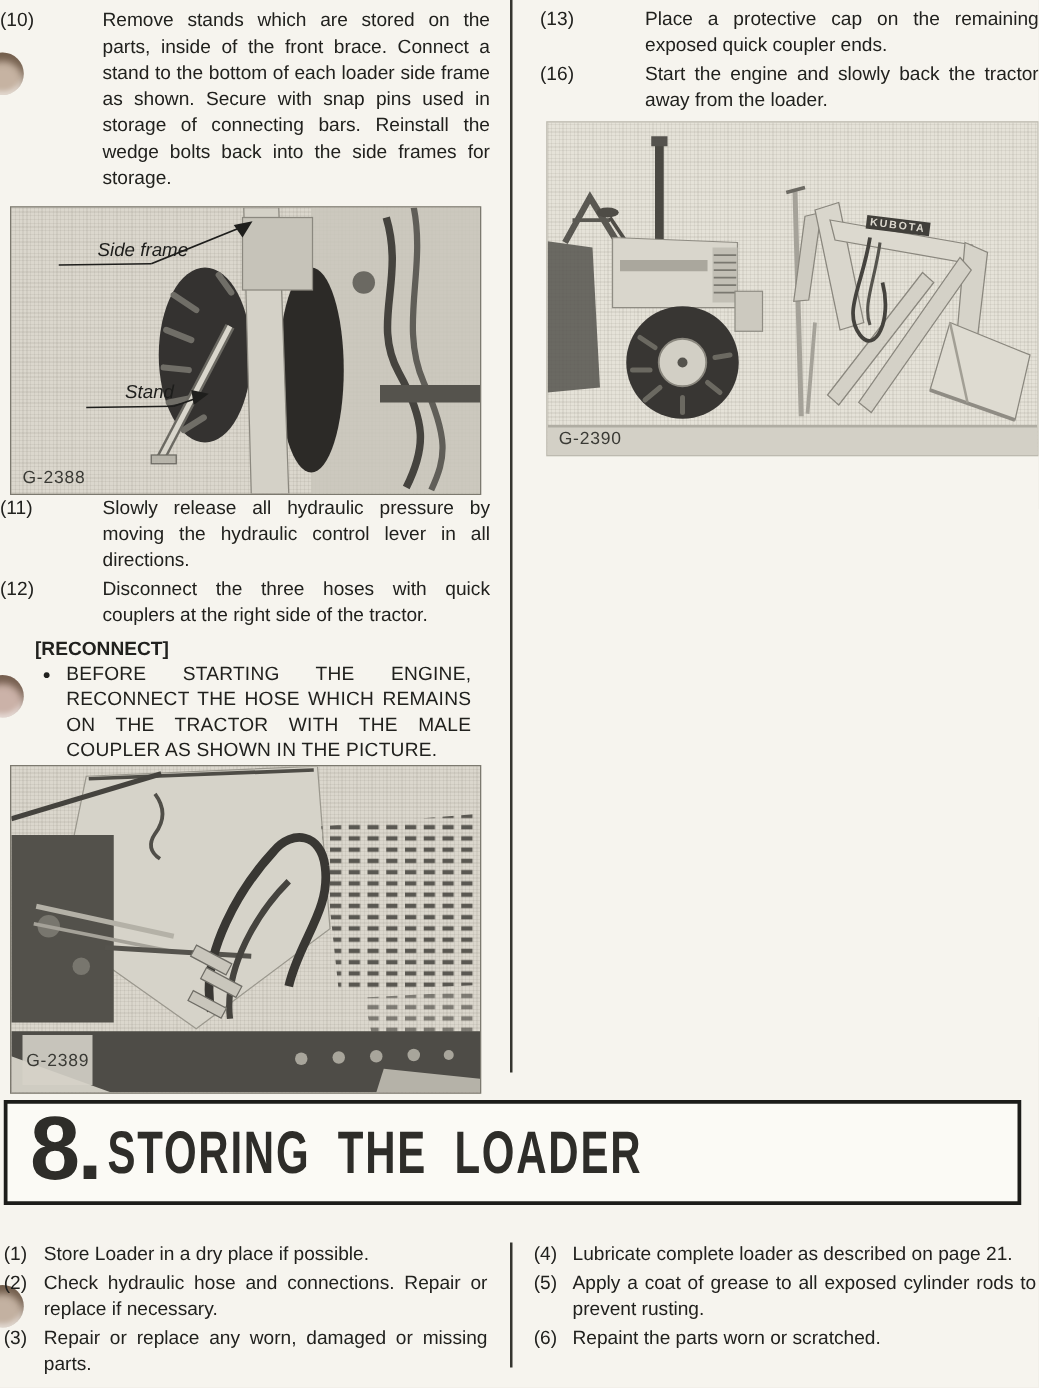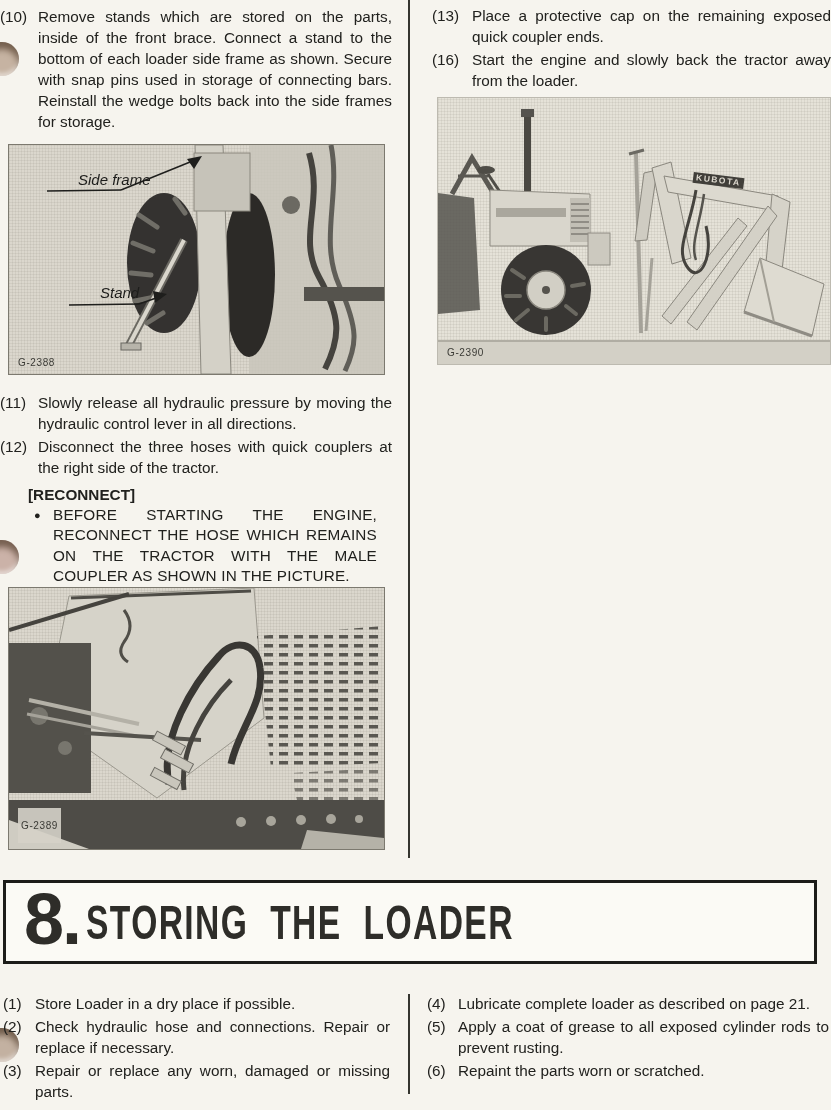--- a/index.html
+++ b/index.html
@@ -17,21 +17,21 @@
 
   
   .vrule{position:absolute;width:2px;background:#35352f;}
   .vrule.top{left:408px;top:0;height:858px;}
   .vrule.bottom{left:408px;top:994px;height:100px;}
 
   
   .proc-left{position:absolute;left:0;top:0;width:392px;}
   .proc-right{position:absolute;left:432px;top:0;width:399px;}
 
-  .pitem{display:flex;font-size:15.3px;line-height:21px;}
+  .pitem{display:flex;font-size:15.3px;line-height:21px;gap:44px;}
   .pitem .num{flex:0 0 38px;}
   .proc-right .pitem .num{flex:0 0 40px;}
   .pitem .txt{flex:1;text-align:justify;}
 
   .imp-head{font-weight:700;font-size:15.3px;line-height:21px;padding-left:28px;}
   .imp-bullet{display:flex;padding-left:34px;width:377px;box-sizing:border-box;
               font-size:15.3px;line-height:20.4px;}
   .imp-bullet .dot{flex:0 0 19px;font-size:11px;line-height:20.4px;}
   .imp-bullet .txt{flex:1;text-align:justify;letter-spacing:0.2px;}
 
@@ -39,21 +39,21 @@
   .figure{position:relative;overflow:hidden;border:1px solid #7c796f;
           background-color:#dbd7cd;
           background-image:
             repeating-linear-gradient(0deg, rgba(105,100,88,0.09) 0 1px, transparent 1px 3px),
             repeating-linear-gradient(90deg, rgba(105,100,88,0.09) 0 1px, transparent 1px 3px);}
   .figure svg{display:block;}
   .fig1{margin:12px 0 0 8px;width:375px;height:229px;}
   .fig2{margin:0 0 0 8px;width:375px;height:261px;}
   .fig3{margin:6px 0 0 5px;width:392px;height:266px;border-color:#bdbab0;
         background-color:#e5e2d8;}
-  .fig-caption{position:absolute;left:9px;bottom:6px;font-size:10px;
+  .fig-caption{position:absolute;left:9px;bottom:6px;font-size:14px;
                letter-spacing:0.6px;color:#3a3a35;}
   .fig2 .fig-caption{background:rgba(213,210,200,0.9);padding:12px 3px;}
   .fig-label{position:absolute;font-style:italic;font-size:15px;color:#1d1d1b;margin-left:31px;}
   .brand-label{position:absolute;left:255px;top:77px;font-size:8.5px;font-weight:700;
                letter-spacing:1.5px;color:#ddd9cf;background:#413f3a;line-height:11px;
                padding:0 3px;transform:rotate(7deg);}
 
   
   .heading-box{position:absolute;left:3px;top:880px;width:808px;height:78px;
                border:3px solid #1c1c19;background:#fbfaf5;
@@ -126,21 +126,21 @@
           <line x1="60" y1="160" x2="130" y2="159" stroke-width="1.4"></line>
           <line x1="130" y1="159" x2="150" y2="152" stroke-width="1.4"></line>
           <polygon points="158,149 144,146 146,158" stroke="none"></polygon>
         </g>
       </svg>
       <span class="fig-label" style="left:38px;top:26px;">Side frame</span>
       <span class="fig-label" style="left:60px;top:139px;">Stand</span>
       <span class="fig-caption">G-2388</span>
     </div>
 
-    <div class="pitem" style="margin-top:17px;">
+    <div class="pitem" style="">
       <span class="num">(11)</span>
       <span class="txt">Slowly release all hydraulic pressure by moving the hydraulic control lever in all directions.</span>
     </div>
 
     <div class="pitem" style="margin-top:2px;">
       <span class="num">(12)</span>
       <span class="txt">Disconnect the three hoses with quick couplers at the right side of the tractor.</span>
     </div>
 
     <div class="imp-head" style="margin-top:6px;">[RECONNECT]</div>

